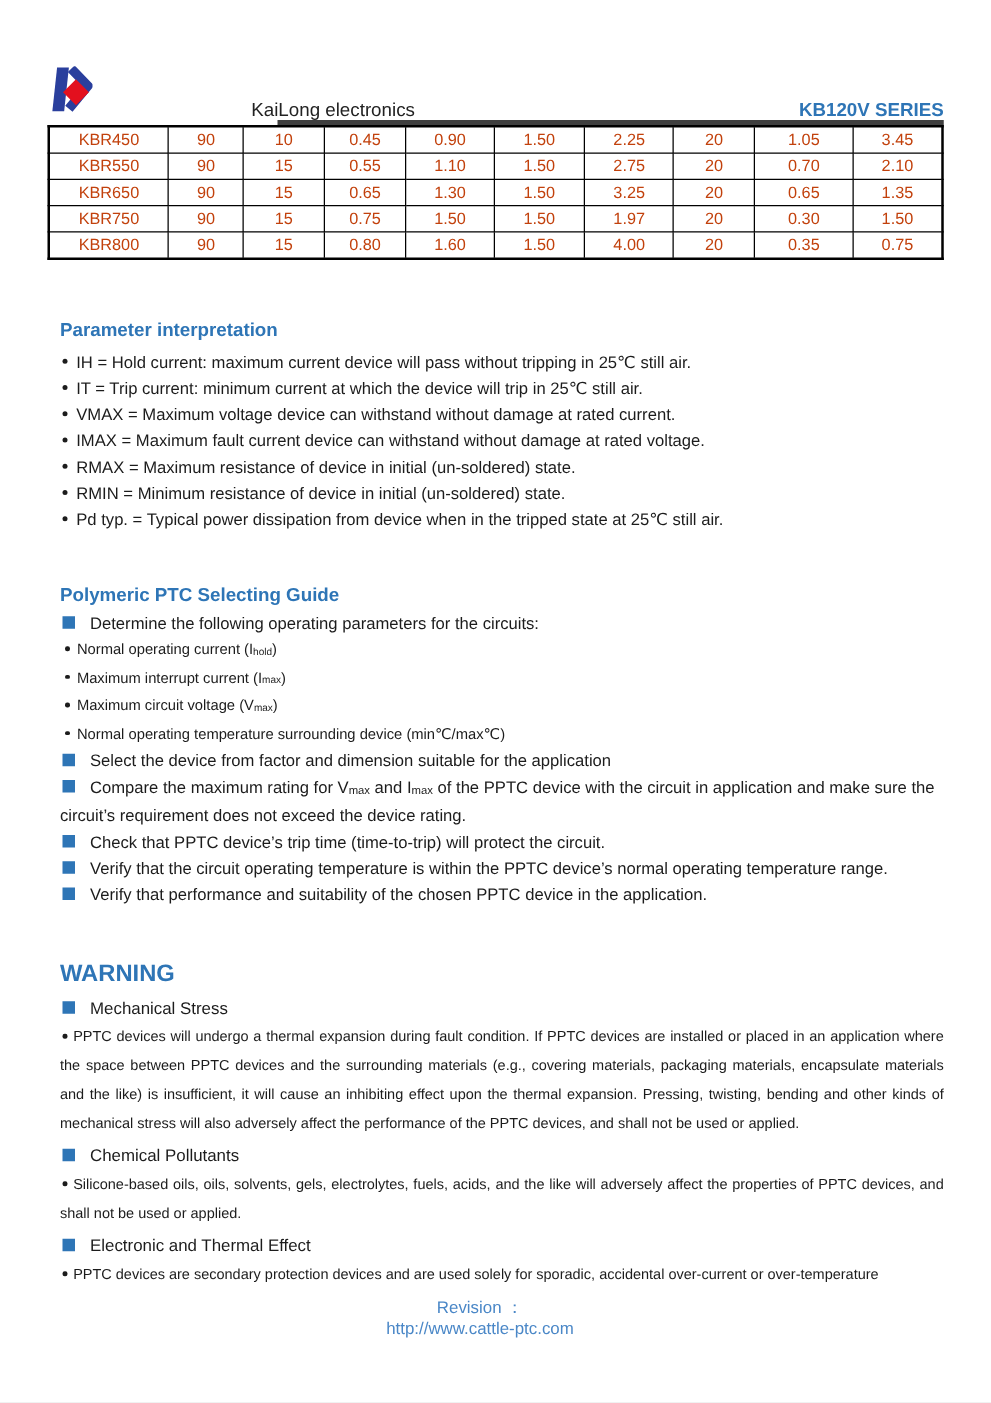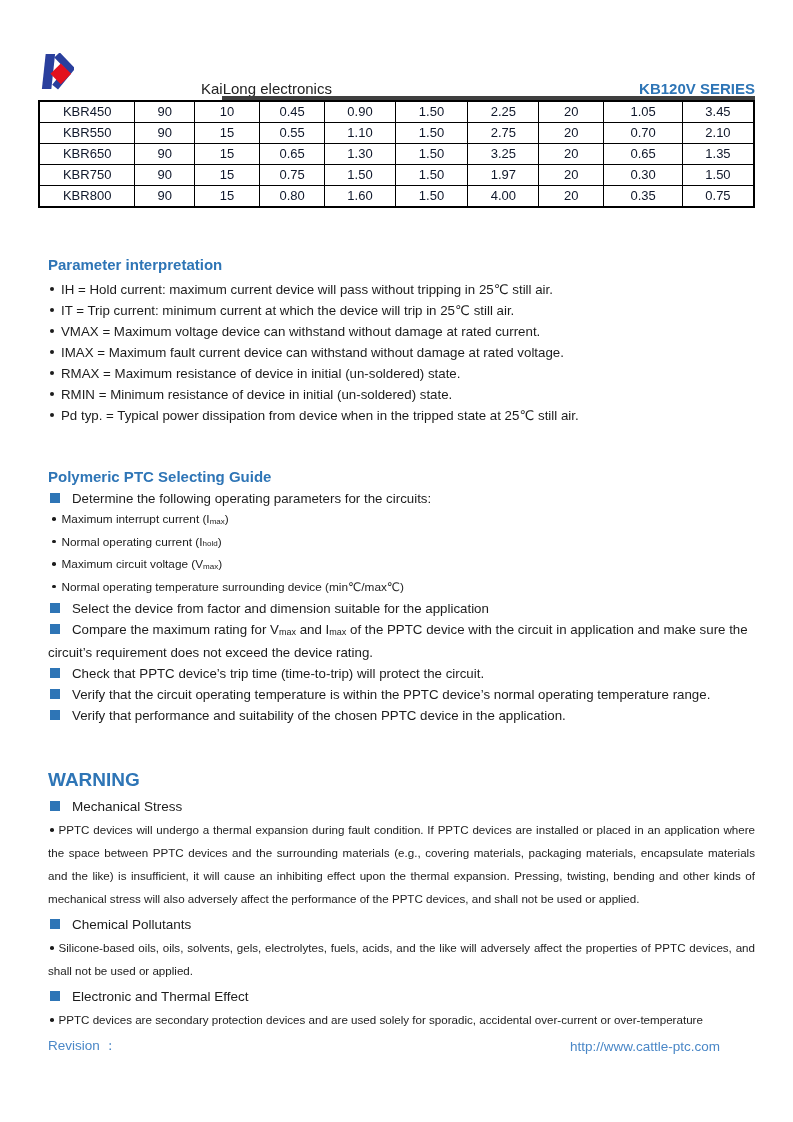--- a/index.html
+++ b/index.html
@@ -21,21 +21,21 @@
     letter-spacing:2px; color:#111; white-space:nowrap;
   }
   .company { position:absolute; left:163px; bottom:3px; font-size:15px; color:#222; }
   .series { position:absolute; right:0; bottom:3px; font-size:15px; font-weight:bold; }
   .header-bar { position:absolute; left:184px; right:0; bottom:0; height:4px; background:#3f3f3f; }
 
   
   table.spec { width:100%; border-collapse:collapse; table-layout:fixed; border:2px solid #000; }
   table.spec td {
     border:1px solid #000; height:20px; line-height:20px; padding:0;
-    text-align:center; font-size:13px; color:#0f172a; overflow:hidden;
+    text-align:center; font-size:13px; color:#c2410c; overflow:hidden;
   }
 
   
   .section { padding-left:10px; }
   .section-title { font-weight:bold; font-size:15px; line-height:20px; }
   .blue { color:#2e75b6; }
 
   .param-list { margin-top:4px; }
   .param-item { font-size:13.3px; line-height:21px; color:#1c1c1c; }
 
@@ -58,21 +58,21 @@
   .warn-subhead { font-size:13.5px; line-height:22px; margin-top:4px; }
   .warn-para {
     font-size:11.6px; line-height:23px; text-align:justify; color:#1c1c1c;
   }
   .warn-para .dot-bullet { width:3.5px; height:3.5px; margin-right:5px; }
 
   
   .footer {
     position:absolute; left:48px; right:73px; top:1037px;
     display:flex; justify-content:space-between; align-items:center;
-    font-size:13.5px; color:#4a87c7;
+    font-size:13.5px; color:#4a87c7;flex-direction:column;
   }
   .footer a { color:#4a87c7; text-decoration:none; }
 
   .mt-param { margin-top:47px; }
   .mt-guide { margin-top:41px; }
   .mt-warn  { margin-top:42px; }
 </style>
 </head>
 <body>
 
@@ -177,22 +177,22 @@
           <div class="param-item"><span class="dot-bullet"></span>RMAX = Maximum resistance of device in initial (un-soldered) state.</div>
           <div class="param-item"><span class="dot-bullet"></span>RMIN = Minimum resistance of device in initial (un-soldered) state.</div>
           <div class="param-item"><span class="dot-bullet"></span>Pd typ. = Typical power dissipation from device when in the tripped state at 25℃  still air.</div>
         </div>
     </div>
 
     <div class="section mt-guide">
       <div class="section-title blue">Polymeric PTC Selecting Guide</div>
       <div class="guide-list">
           <div class="guide-item-square"><span class="square-bullet"></span>Determine the following operating parameters for the circuits:</div>
+          <div class="guide-item-dot"><span class="dot-bullet"></span>Normal operating current (I<sub class="sm">hold</sub>)</div>
           <div class="guide-item-dot"><span class="dot-bullet"></span>Maximum interrupt current (I<sub class="sm">max</sub>)</div>
-          <div class="guide-item-dot"><span class="dot-bullet"></span>Normal operating current (I<sub class="sm">hold</sub>)</div>
           <div class="guide-item-dot"><span class="dot-bullet"></span>Maximum circuit voltage (V<sub class="sm">max</sub>)</div>
           <div class="guide-item-dot"><span class="dot-bullet"></span>Normal operating temperature surrounding device (min℃/max℃)</div>
           <div class="guide-item-square"><span class="square-bullet"></span>Select the device from factor and dimension suitable for the application</div>
           <div class="guide-item-square"><span class="square-bullet"></span>Compare the maximum rating for V<sub class="sm">max</sub> and I<sub class="sm">max</sub> of the PPTC device with the circuit in application and make sure the circuit’s requirement does not exceed the device rating.</div>
           <div class="guide-item-square"><span class="square-bullet"></span>Check that PPTC device’s trip time (time-to-trip) will protect the circuit.</div>
           <div class="guide-item-square"><span class="square-bullet"></span>Verify that the circuit operating temperature is within the PPTC device’s normal operating temperature range.</div>
           <div class="guide-item-square"><span class="square-bullet"></span>Verify that performance and suitability of the chosen PPTC device in the application.</div>
         </div>
     </div>
 

